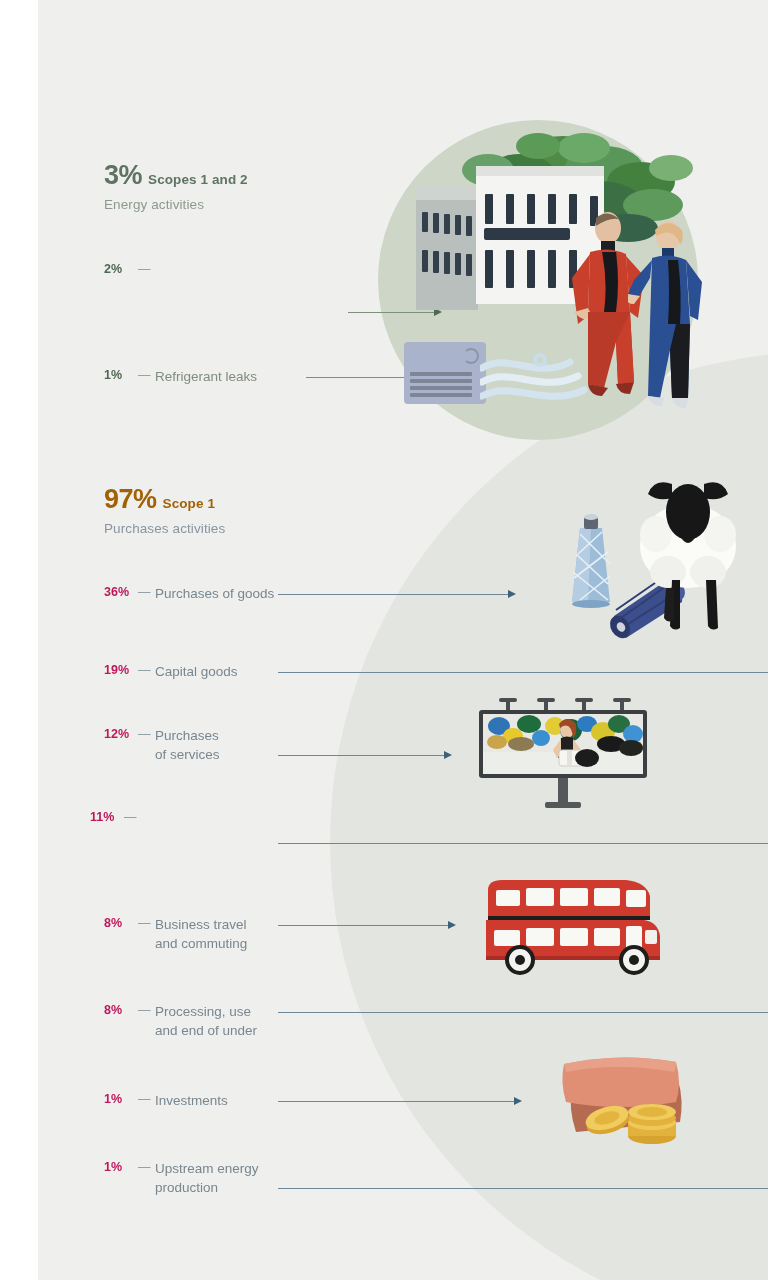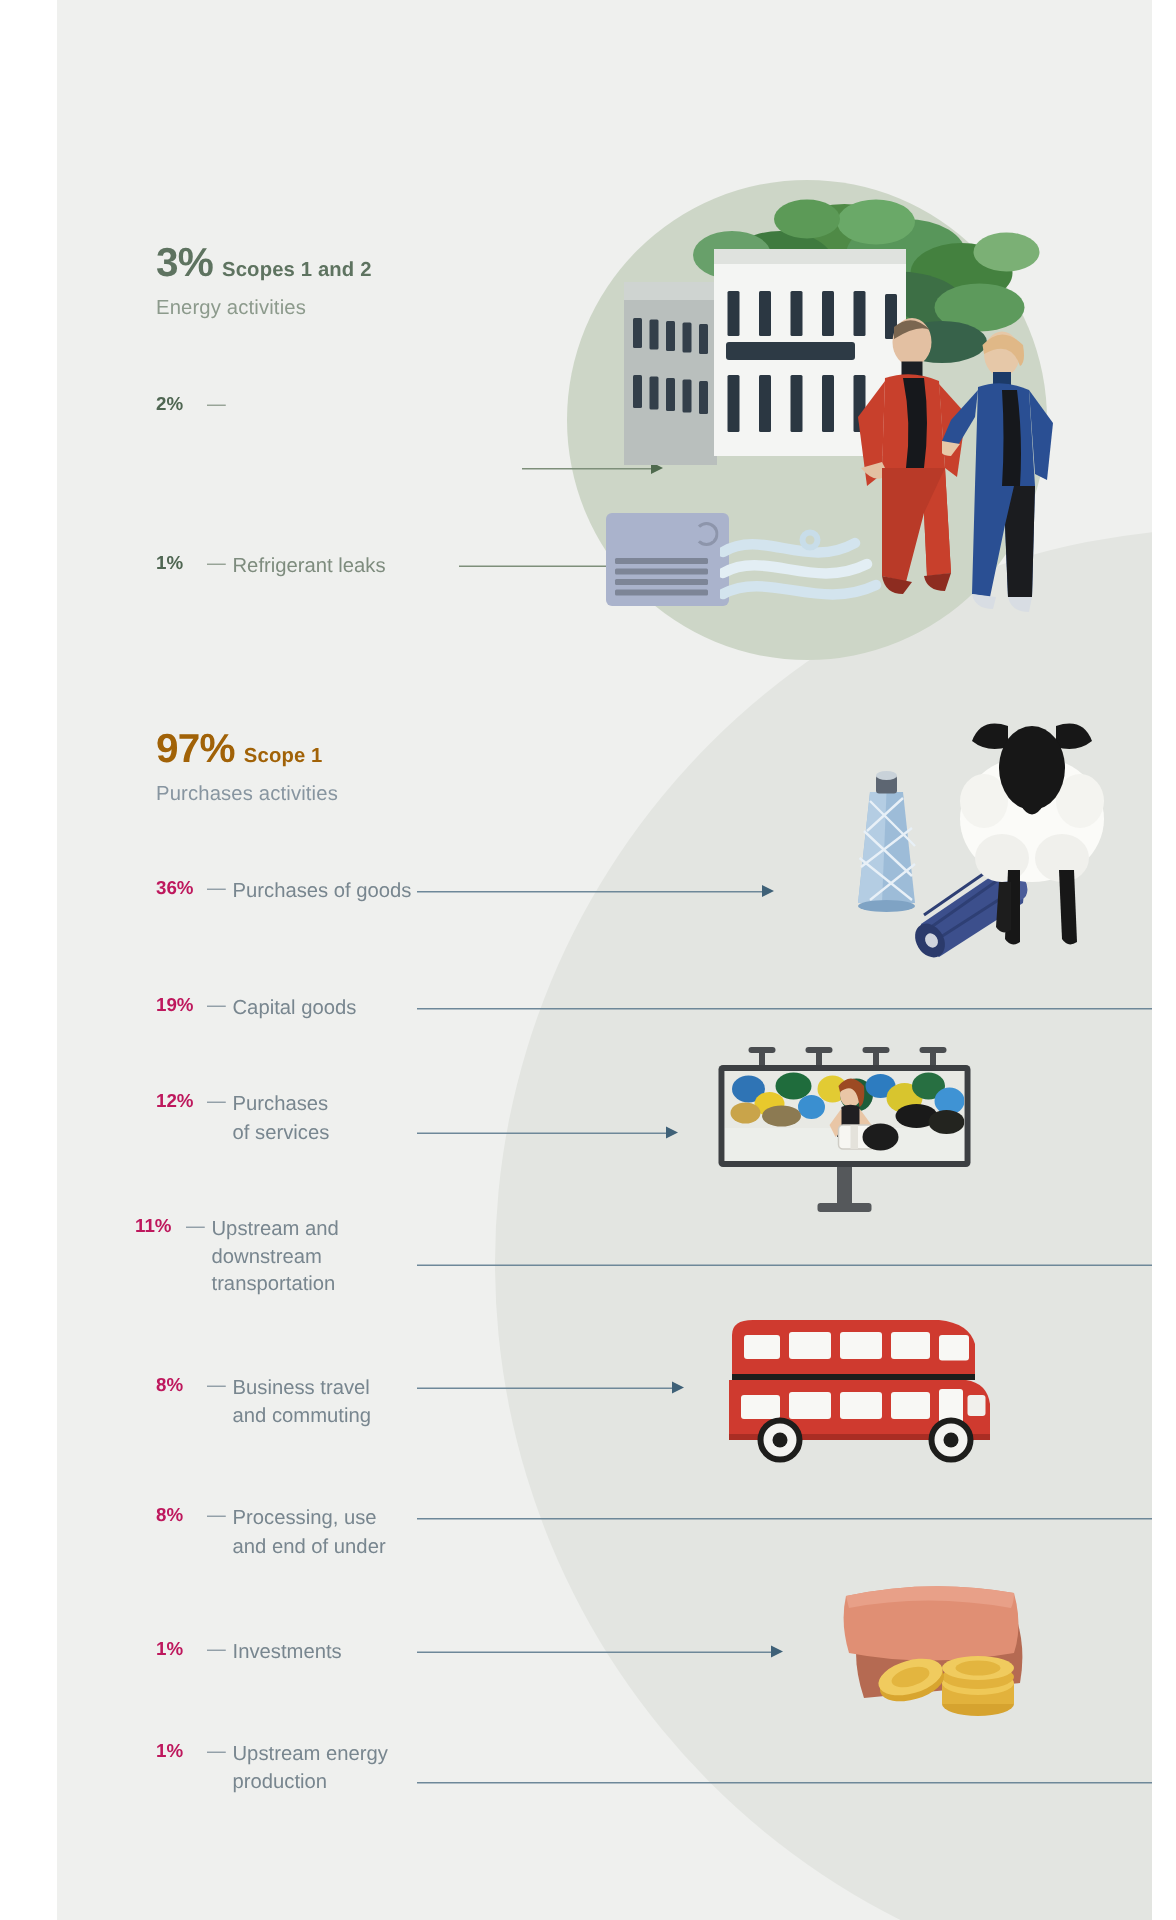--- a/index.html
+++ b/index.html
@@ -131,23 +131,20 @@
     <span class="dash">—</span>
     <span class="lbl">Purchases
 of services</span>
   </div>
   <div class="conn blue" style="left:240px;top:755px;width:168px;"></div>
   <div class="head blue" style="left:406px;top:751px;"></div>
 
   <div class="row b" style="left:52px;top:810px;">
     <span class="pct">11%</span>
     <span class="dash">—</span>
-    <span class="lbl">Upstream and
-downstream
-transportation</span>
   </div>
   <div class="conn blue" style="left:240px;top:843px;width:490px;"></div>
 
   <div class="row b" style="left:66px;top:916px;">
     <span class="pct">8%</span>
     <span class="dash">—</span>
     <span class="lbl">Business travel
 and commuting</span>
   </div>
   <div class="conn blue" style="left:240px;top:925px;width:172px;"></div>

